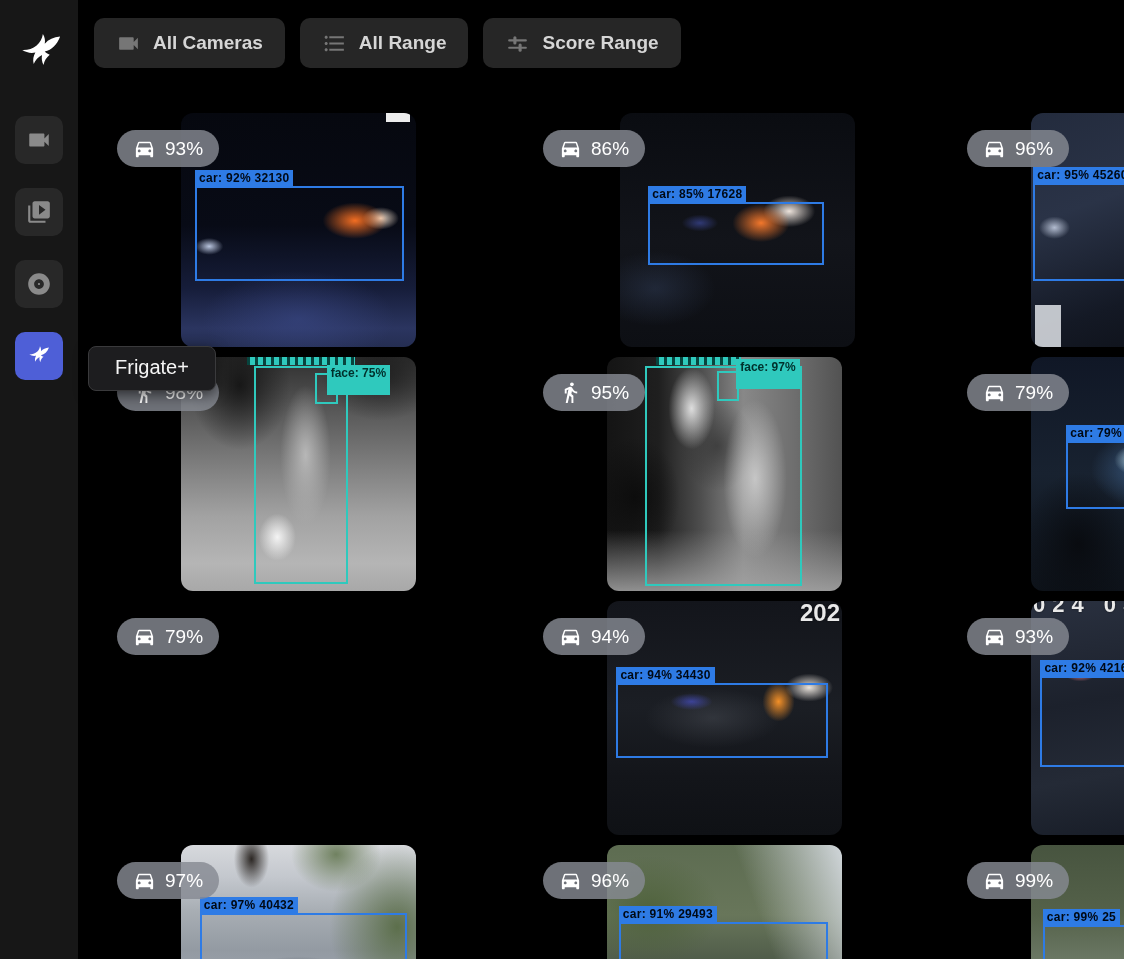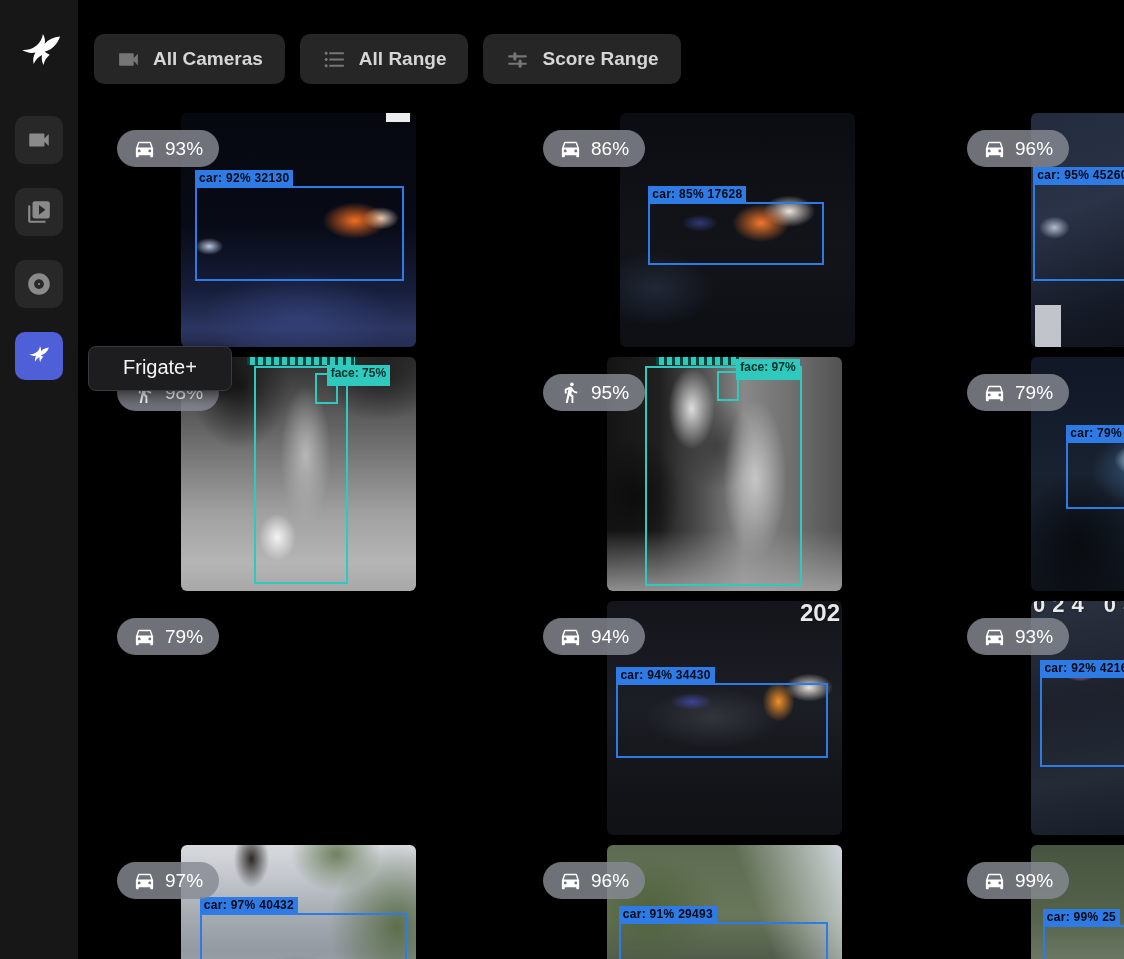--- a/index.html
+++ b/index.html
@@ -16,50 +16,50 @@
     position:absolute; left:15px; width:48px; height:48px; border-radius:10px;
     background:#282828; display:flex; align-items:center; justify-content:center; cursor:pointer;
   }
   .navbtn svg { width:26px; height:26px; fill:#8a8a8a; }
   .navbtn.selected { background:#4e5fd7; }
   .navbtn.selected svg { fill:#fff; }
   
   .tooltip {
     position:absolute; left:88px; top:346px; z-index:50;
     background:#1d1d1f; border:1px solid #3a3a3c; border-radius:8px;
-    padding:9px 34px 11px; font-size:20px; color:#f5f5f5;
+    padding:9px 26px 11px; font-size:20px; color:#f5f5f5;
     box-shadow:0 4px 14px rgba(0,0,0,.6); white-space:nowrap;
   }
   
-  .filterbar { position:absolute; left:94px; top:34px; display:flex; gap:15px; z-index:10; }
+  .filterbar { position:absolute; left:94px; top:18px; display:flex; gap:15px; z-index:10; }
   .filterbtn {
     height:50px; display:flex; align-items:center; gap:12px; padding:0 22px;
     background:#262626; border:none; border-radius:10px; cursor:pointer;
     font-family:"Liberation Sans", sans-serif; font-size:19px; font-weight:700; color:#d6d6d6;
   }
   .filterbtn svg { width:25px; height:25px; fill:#767676; }
   
   .cell { position:absolute; width:424px; height:234px; cursor:pointer; }
-  .thumb { position:absolute; left:77px; top:0; width:235px; height:234px; overflow:hidden; border-radius:6px; }
+  .thumb { position:absolute; left:77px; top:0; width:235px; height:234px; overflow:hidden; border-radius:12px; }
   .badge {
     position:absolute; left:13px; top:17px; height:37px; z-index:5;
     display:flex; align-items:center; gap:9px; padding:0 16px; border-radius:19px;
     background:rgba(134,138,147,.82); color:#fff; font-size:19px; font-weight:500;
   }
   .badge svg { width:23px; height:23px; fill:#fff; flex:none; }
   .bbox { position:absolute; border:2px solid #2e7be5; }
   .bbox-label {
     position:absolute; bottom:100%; left:-2px; margin-bottom:1px;
     background:#2e7be5; color:#000914; font-size:12px; font-weight:700;
     padding:1px 4px 2px; white-space:nowrap; letter-spacing:.3px;
   }
   .bbox.person { border-color:#2fc9bd; }
   .face-label {
     position:absolute; background:#2fc9bd; color:#00312c; font-size:12px; font-weight:700;
-    padding:1px 4px 6px; white-space:nowrap; z-index:3;
+    padding:1px 4px 15px; white-space:nowrap; z-index:3;
   }
   .cutstrip {
     position:absolute; top:0; height:8px; background:#2fc9bd; z-index:3;
     background-image:repeating-linear-gradient(90deg, rgba(0,45,40,.85) 0 3px, transparent 3px 8px);
   }
   .ts {
     position:absolute; color:#e9e9e9; font-weight:700; z-index:3; white-space:nowrap;
     text-shadow:0 0 2px rgba(0,0,0,.6);
   }
   .ts.tr { right:2px; top:-2px; font-size:24px;text-align:right; }

